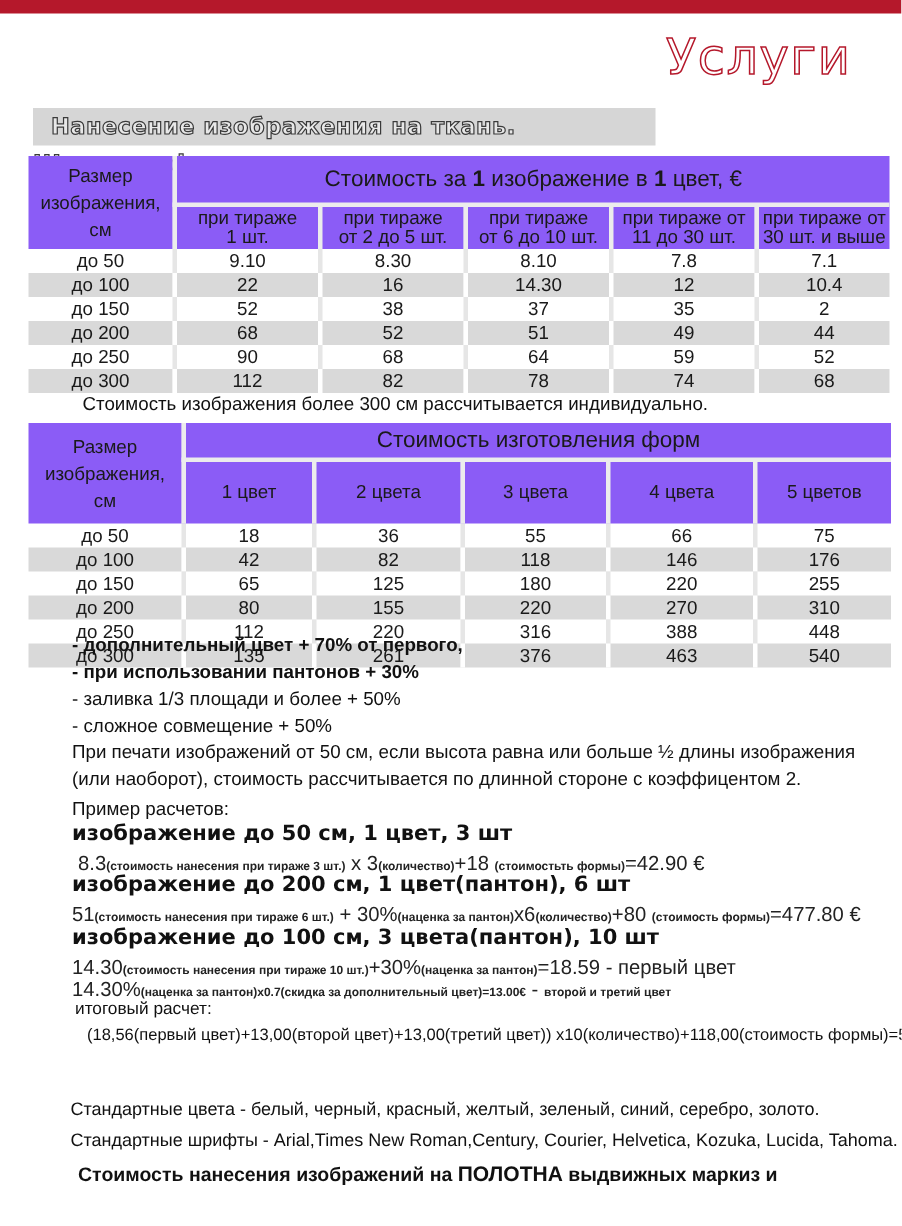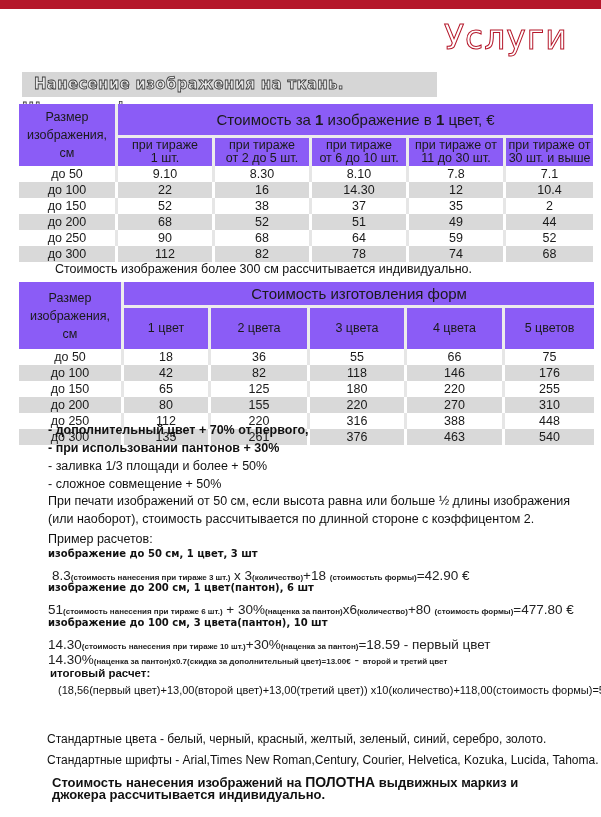--- a/index.html
+++ b/index.html
@@ -33,24 +33,24 @@
   .row td { font-size: 12.5px; height: 16px; line-height: 16px; border-left: 3px solid #e6e6e6; }
   .row td:first-child { border-left: none; }
   .row.alt td { background: #d9d9d9; border-left-color: #ffffff; }
   .row.alt td:first-child { border-left: none; }
   .text { position: absolute; left: 0; white-space: nowrap; margin-left: 28px; }
   .note { left: 27px; top: 262px; font-size: 12.5px; }
   .rule { font-size: 12.5px; left: 20px; }
   .rule-b { font-weight: bold; }
   .para { font-size: 12.5px; left: 20px; }
   .ex-label { left: 20px; top: 532px; font-size: 12.5px; }
-  .ex-h { left: 20px; font-size: 10px; font-weight: bold; font-family: "DejaVu Sans", sans-serif; }
+  .ex-h { left: 20px; font-size: 14px; font-weight: bold; font-family: "DejaVu Sans", sans-serif; }
   .ex-l { font-size: 13.5px; color: #222; }
   .ex-l small { font-size: 8px; font-weight: bold; }
-  .total-label { left: 22px; top: 667px; font-size: 11.5px; font-weight: bold; }
+  .total-label { left: 22px; top: 667px; font-size: 11.5px; font-weight: normal; }
   .total { left: 30px; top: 684px; font-size: 11px; }
   .std { left: 19px; font-size: 12px; text-align: right; }
   .final { left: 24px; top: 776px; font-size: 13px; font-weight: bold; line-height: 12px; }
   .final b.big { font-size: 14px; }
 </style>
 </head>
 <body>
 
 <div class="topbar"></div>
 <div class="page-heading">Услуги</div>
@@ -236,14 +236,13 @@
   <span>14.30%</span><small>(наценка за пантон)х0.7(скидка за дополнительный цвет)=13.00€</small><span> - </span><small>второй и третий цвет</small>
 </div>
 <div class="text total-label">итоговый расчет:</div>
 <div class="text total">(18,56(первый  цвет)+13,00(второй цвет)+13,00(третий цвет)) х10(количество)+118,00(стоимость формы)=563,90 €</div>
 
 <div class="text std" style="top:732px">Стандартные цвета - белый, черный, красный, желтый, зеленый, синий, серебро, золото.</div>
 <div class="text std" style="top:753px">Стандартные шрифты - Arial,Times New Roman,Century, Courier, Helvetica, Kozuka, Lucida, Tahoma.</div>
 
 <div class="text final">
   <span>Стоимость нанесения изображений на </span><b class="big">ПОЛОТНА</b><span> выдвижных маркиз и</span><br>
-  <span>джокера рассчитывается индивидуально.</span>
 </div>
 
 </body></html>

